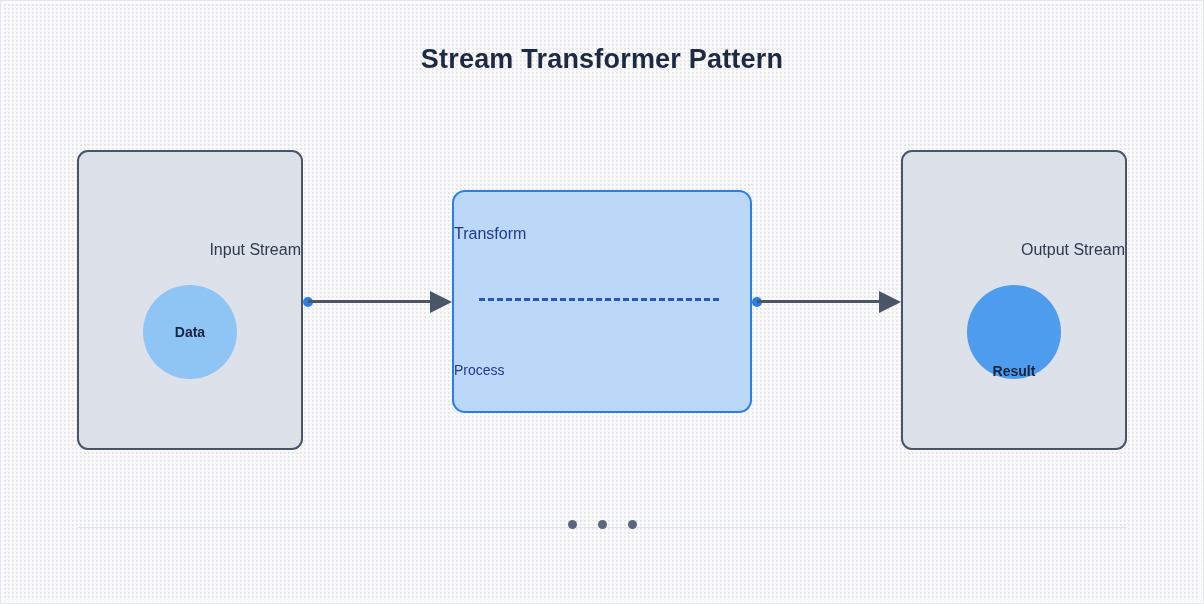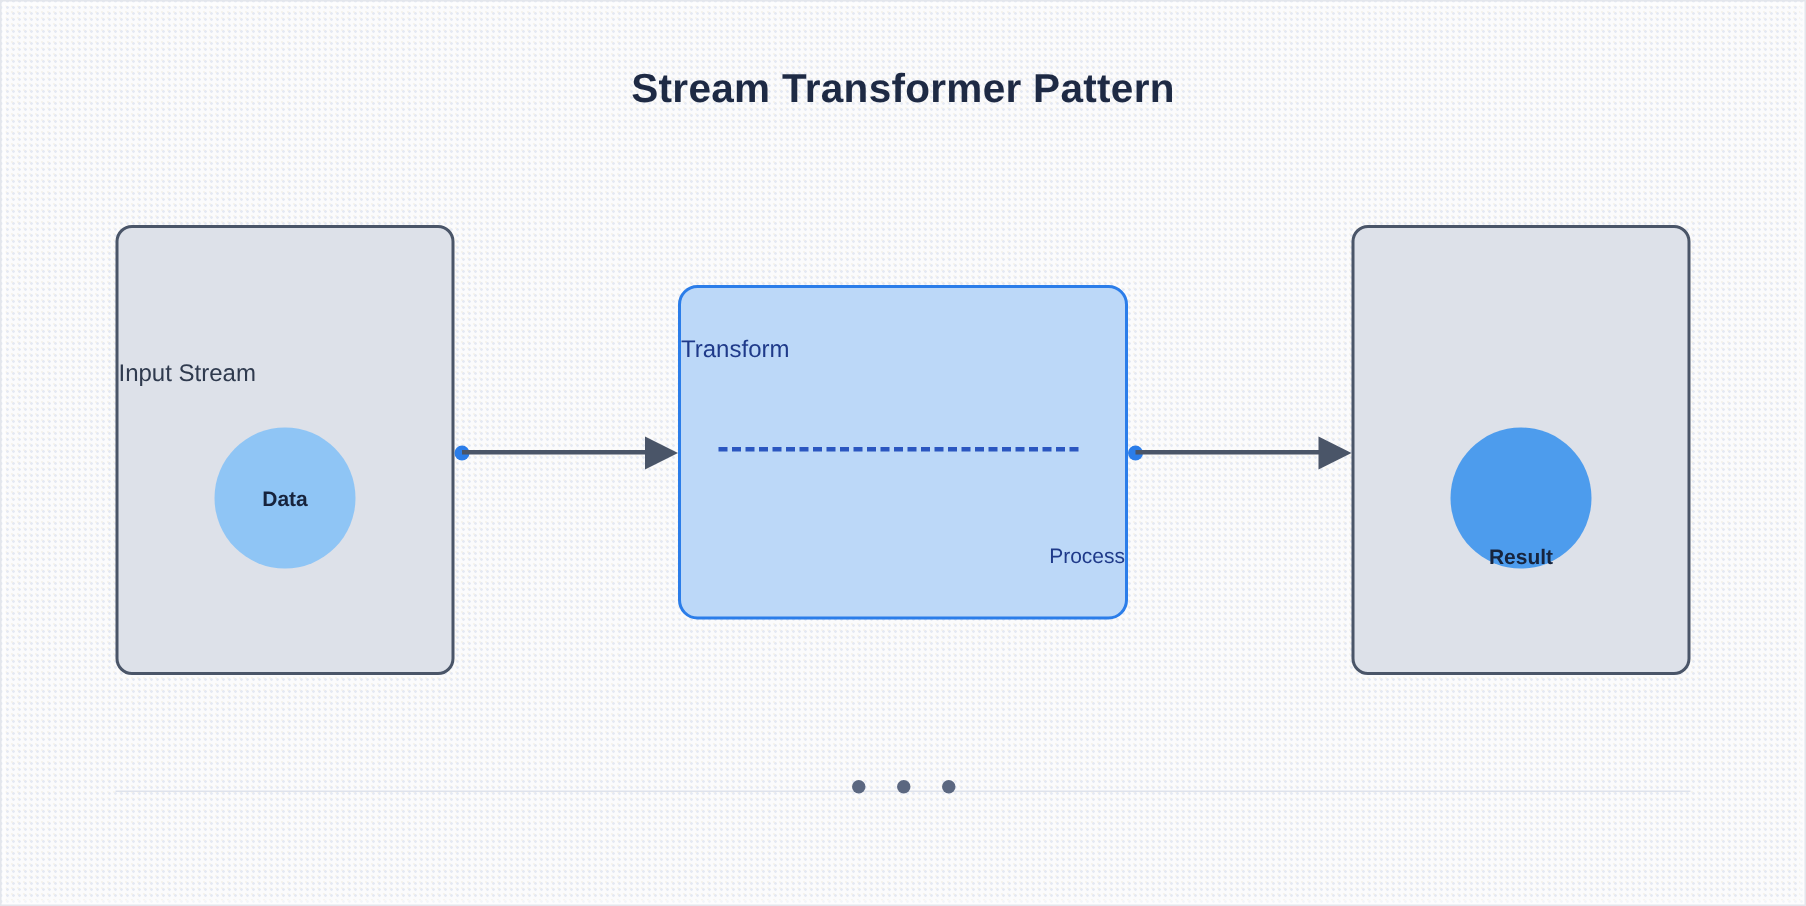--- a/index.html
+++ b/index.html
@@ -63,21 +63,21 @@
     border: 2.5px solid #4a5568;
     border-radius: 11px;
   }
   #node-input-stream  { left: 77px; }
   #node-output-stream { left: 901px; }
 
   .node-label {
     position: absolute;
     left: 0;
     width: 100%;
-    text-align: left;
+    text-align: right;
     font-size: 16px;
     color: #2f3a4e;
     white-space: nowrap;
   }
   .stream .node-label { top: 89px; }
 
   .circle {
     position: absolute;
     left: 50%;
     top: 133px;
@@ -119,21 +119,21 @@
     left: 25px;
     top: 106px;
     width: 240px;
     height: 0;
     border-top: 3px dashed #2b56c0;
   }
   #transform-subtitle {
     position: absolute;
     left: 0; top: 170px;
     width: 100%;
-    text-align: right;
+    text-align: left;
     font-size: 14px;
     color: #1f3a8a;
     white-space: nowrap;
   }
 
   
   .connector {
     position: absolute;
     top: 294px;
     height: 15px;
@@ -214,20 +214,21 @@
     </div>
   </div>
 
   <div class="node" id="node-transform">
     <div id="transform-title">Transform</div>
     <div id="transform-divider"></div>
     <div id="transform-subtitle">Process</div>
   </div>
 
   <div class="node stream" id="node-output-stream">
+    <div class="node-label">Output Stream</div>
     <div class="circle" id="circle-result">
       <span>Result</span>
     </div>
   </div>
 
   <div class="connector" id="connector-input-transform">
     <div class="conn-dot"></div>
     <div class="conn-line"></div>
     <div class="conn-arrow"></div>
   </div>

